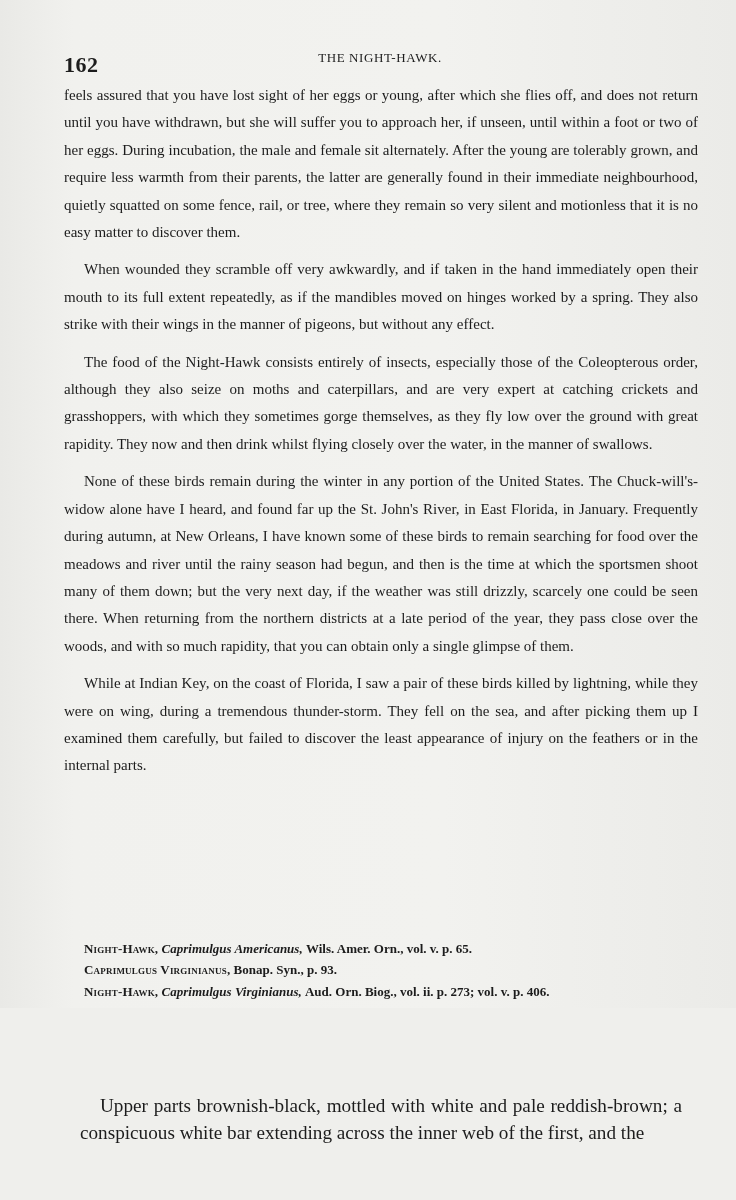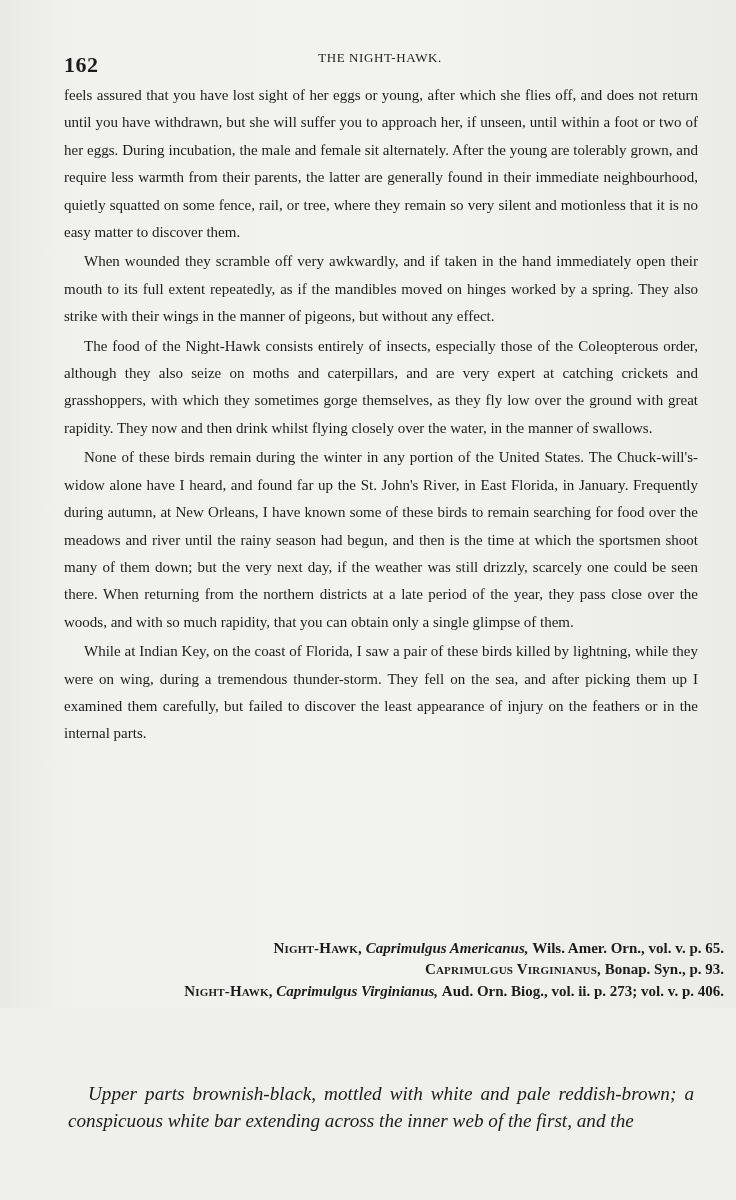--- a/index.html
+++ b/index.html
@@ -55,30 +55,29 @@
       text-align: justify;
     }
     .body-text p {
       margin: 0;
       text-indent: 0;
     }
     .body-text p.indent {
       text-indent: 20px;
     }
     .body-text p + p {
-      margin-top: 2px;
+      margin-top: 10px;
     }
     .synonyms {
       position: absolute;
       top: 938px;
       left: 84px;
       width: 640px;
-      font-size: 15px;
+      font-size: 13px;
       line-height: 21.4px;
-      text-align: right;
     }
     .syn-line {
       white-space: nowrap;
     }
     .sc {
       font-variant: small-caps;
       font-weight: bold;
       letter-spacing: 0.2px;
     }
     .it {
@@ -90,21 +89,21 @@
     }
     .desc-text {
       position: absolute;
       top: 1076px;
       left: 64px;
       width: 634px;
       font-size: 19.2px;
       line-height: 27.4px;
       text-align: justify;
     }
-    .desc-text p { margin: 4px; text-indent: 20px; font-style: italic; }
+    .desc-text p { margin: 16px; text-indent: 20px; }
   </style>
 </head>
 <body>
 
 <div class="page">
 
   <div class="header">
     <span class="page-number">162</span>
     <div class="running-head">THE NIGHT-HAWK.</div>
   </div>

